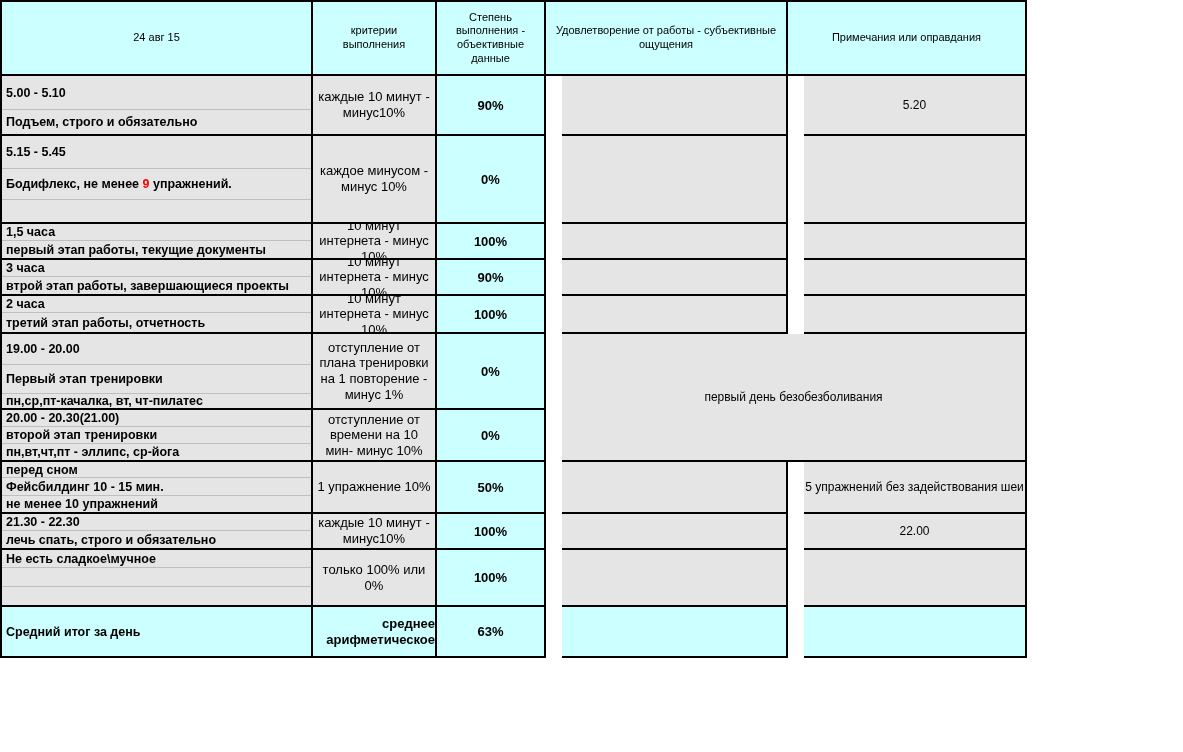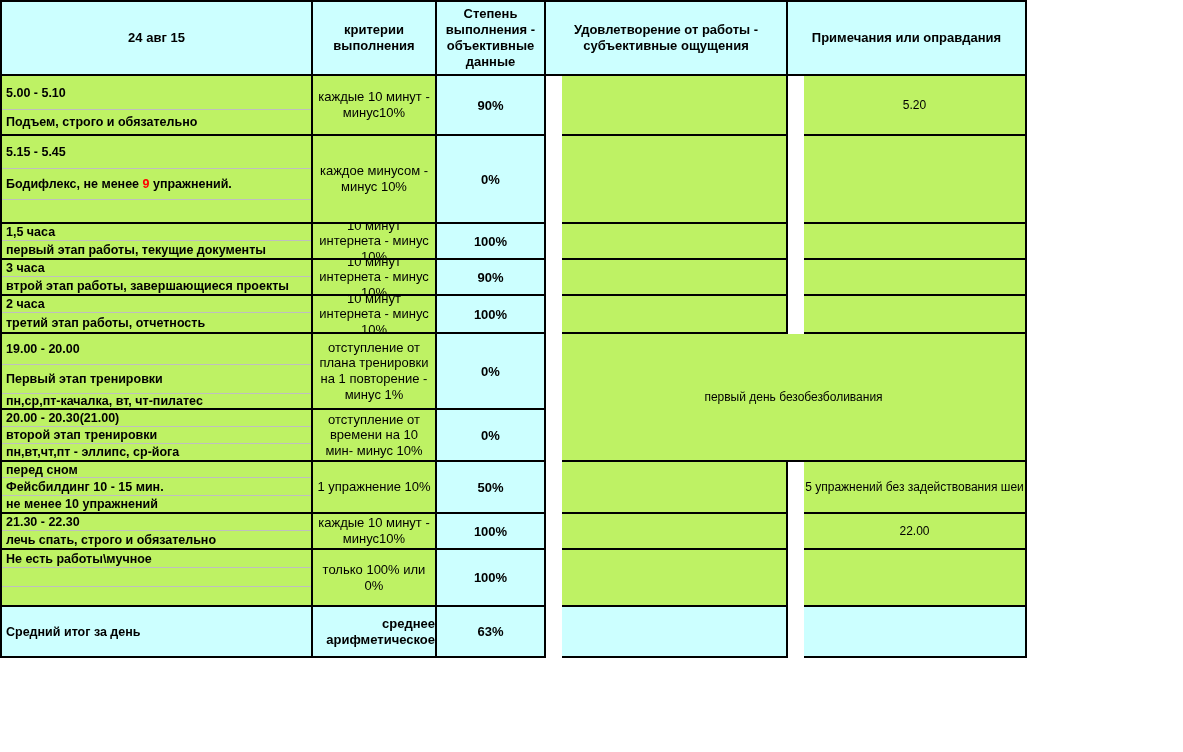--- a/index.html
+++ b/index.html
@@ -7,25 +7,25 @@
   .canvas { position:relative; width:1183px; height:752px; background:#ffffff; overflow:hidden; }
 
   .tbl {
     position:absolute; left:0; top:2;
     display:grid;
     grid-template-columns:311px 124px 109px 242px 239px;
     grid-template-rows:74px 60px 88px 36px 36px 38px 76px 52px 52px 36px 57px 51px;
     border-left:2px solid #000; border-top:2px solid #000;
     background:#ffffff;
   }
-  .c { border-right:2px solid #000; border-bottom:2px solid #000; background:#bef264; overflow:hidden; }
+  .c { border-right:2px solid #000; border-bottom:2px solid #000; background:#e5e5e5; overflow:hidden; }
   .cyan { background:#ccffff; }
 
   .hdr { display:flex; align-items:center; justify-content:center; text-align:center;
-         font-weight:bold; font-size:13px; line-height:1.25; padding:2px 6px; }
+         font-weight:normal; font-size:11px; line-height:1.25; padding:2px 6px; }
 
   .col1 { display:flex; flex-direction:column; }
   .sub { border-bottom:1px solid #bfbfbf; display:flex; align-items:center;
          padding-left:4px; font-weight:bold; font-size:12.5px; white-space:pre; }
   .col1 .sub:last-child { border-bottom:none; flex:1; }
 
   .crit { display:flex; align-items:center; justify-content:center; text-align:center;
           font-size:13px; line-height:1.2; padding:1px 2px; }
   .deg  { display:flex; align-items:center; justify-content:center;
           font-weight:bold; font-size:13px; }
@@ -125,21 +125,21 @@
     <div class="c col1">
       <div class="sub" style="height:17px">21.30 - 22.30</div>
       <div class="sub">лечь спать, строго и обязательно</div>
     </div>
     <div class="c crit">каждые 10 минут - минус10%</div>
     <div class="c cyan deg">100%</div>
     <div class="c note"></div>
     <div class="c note">22.00</div>
 
     <div class="c col1">
-      <div class="sub" style="height:18px">Не есть работы\мучное</div>
+      <div class="sub" style="height:18px">Не есть сладкое\мучное</div>
       <div class="sub" style="height:19px"></div>
       <div class="sub"></div>
     </div>
     <div class="c crit">только 100% или 0%</div>
     <div class="c cyan deg">100%</div>
     <div class="c note"></div>
     <div class="c note"></div>
 
     <div class="c cyan sum-label">Средний итог за день</div>
     <div class="c cyan sum-crit">среднее арифметическое</div>

